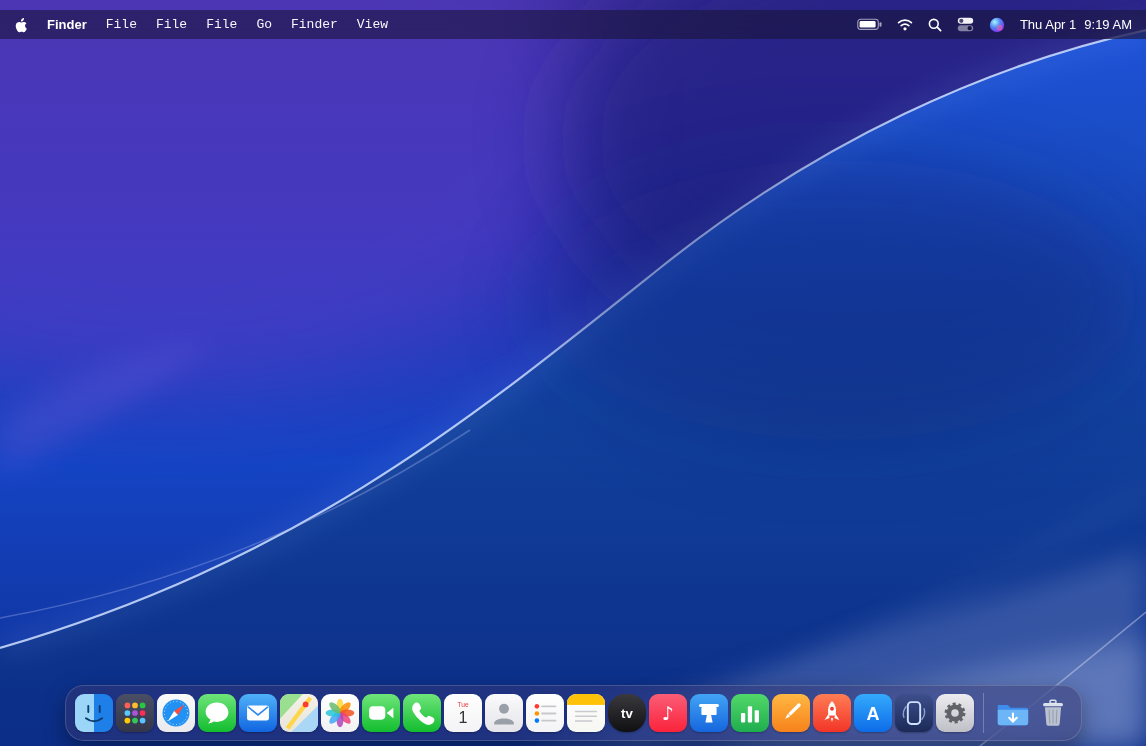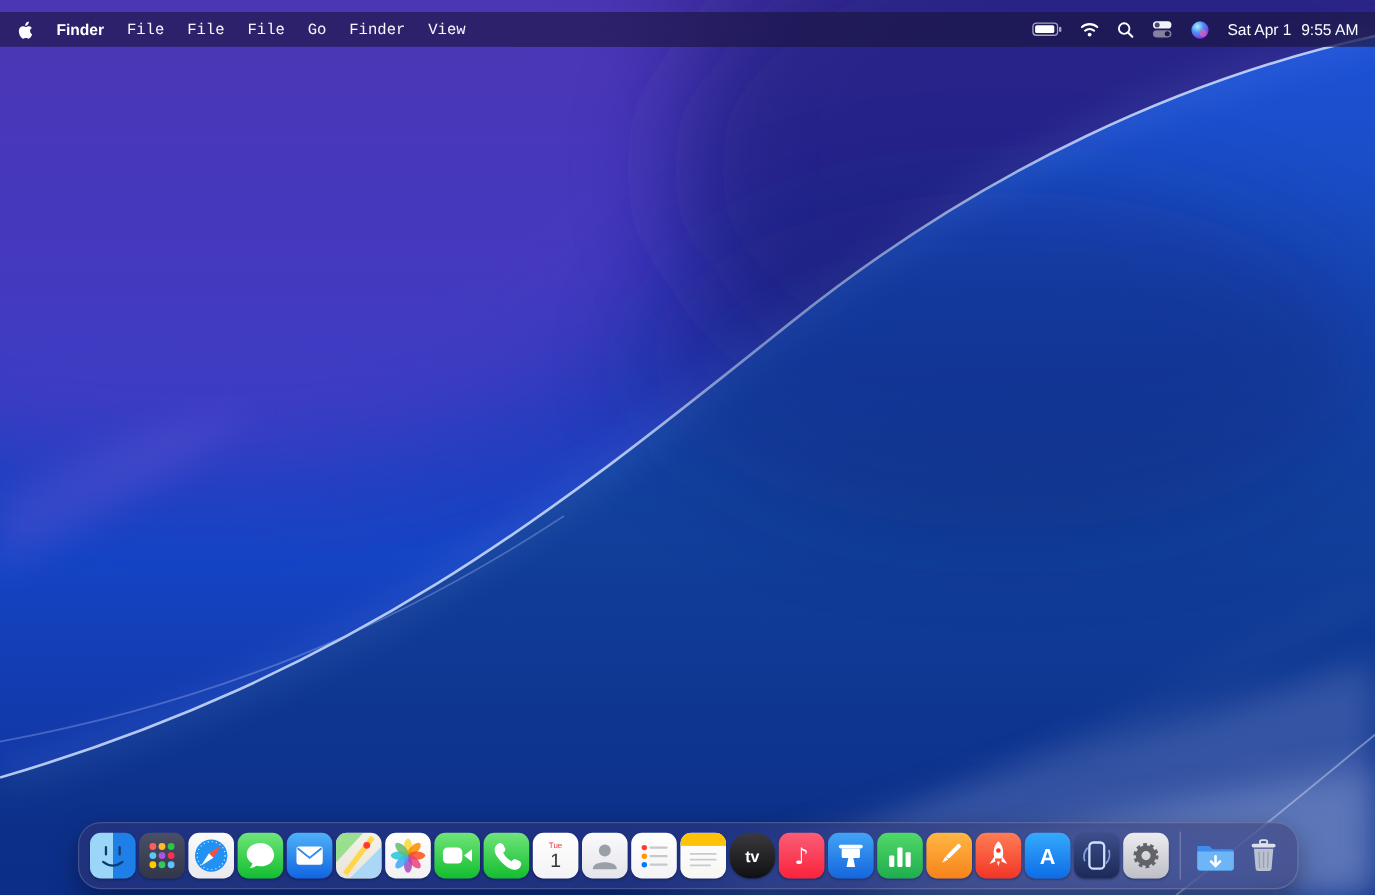--- a/index.html
+++ b/index.html
@@ -131,22 +131,22 @@
                   <stop offset="0.75" stop-color="#7a3df0"></stop>
                   <stop offset="1" stop-color="#c01fd0"></stop>
                 </radialGradient>
               </defs>
               <circle cx="8" cy="8" r="7.2" fill="url(#siriGrad)"></circle>
               <circle cx="10.6" cy="10.8" r="3" fill="#ff5fa2" opacity="0.55"></circle>
             </svg>
           </span>
         </span>
       <span class="clock">
-        <span>Sat Apr 1</span>
-        <span>9:55 AM</span>
+        <span>Thu Apr 1</span>
+        <span>9:19 AM</span>
       </span>
     </div>
   </div>
 
   <div class="dock-wrap">
     <div class="dock">
       <div id="dock-apps" class="dock-group">
           <div class="tile" title="Finder" style="background: linear-gradient(90deg, rgb(155, 213, 248) 50%, rgb(30, 127, 232) 50%);">
             <svg viewBox="0 0 40 40">
               <g stroke="#0a3d70" stroke-width="2" fill="none" stroke-linecap="round">

